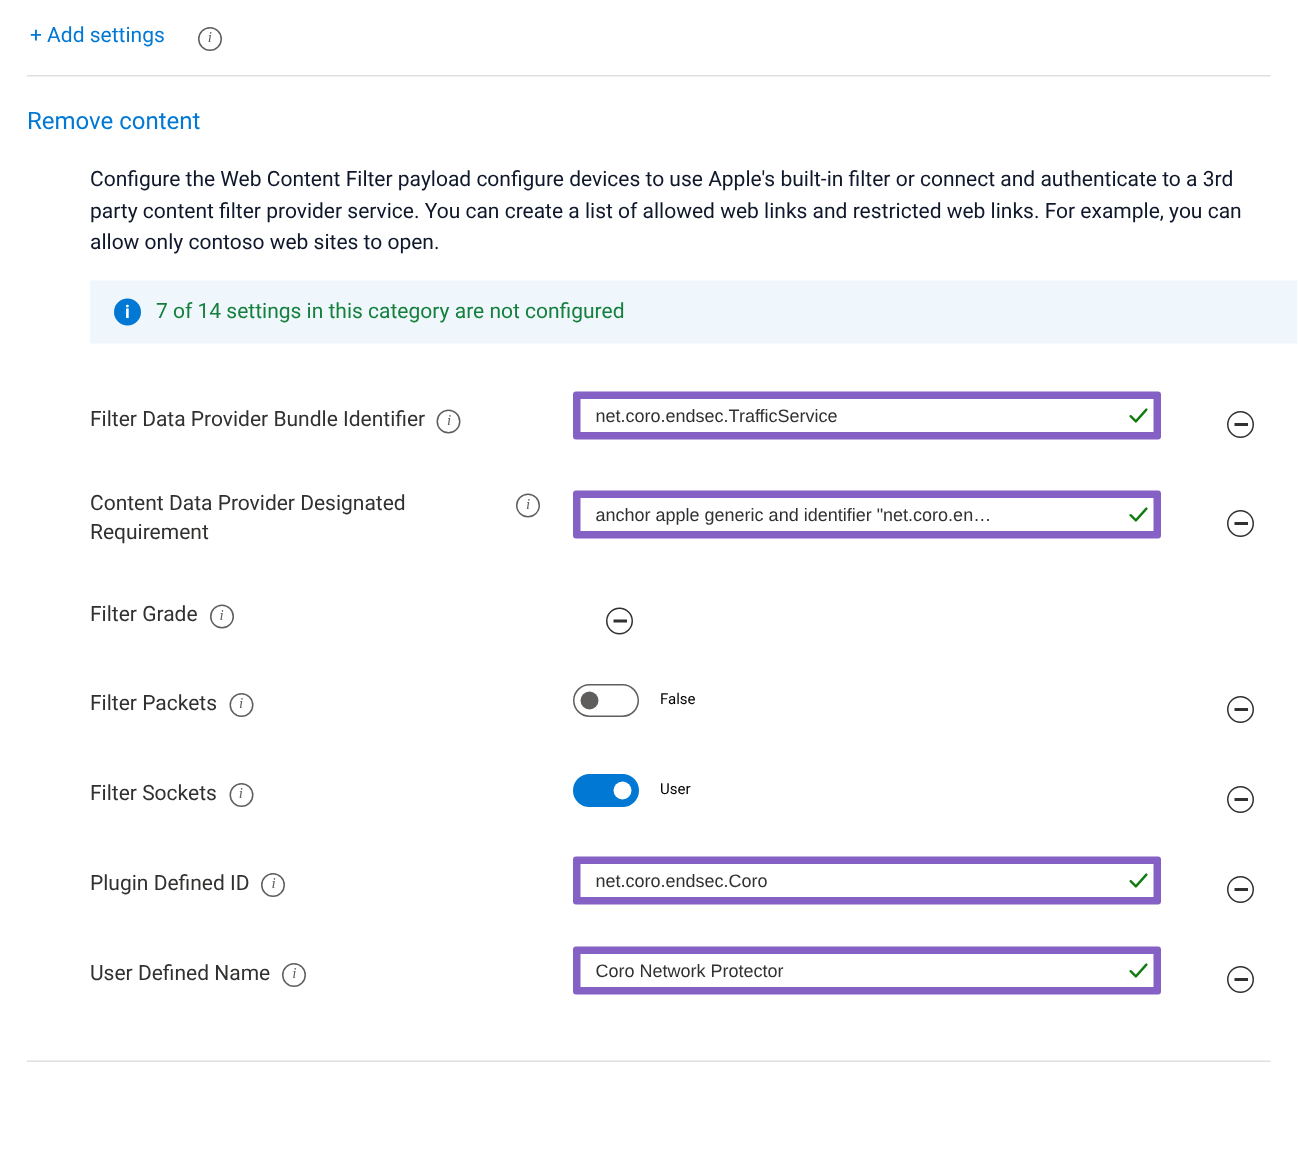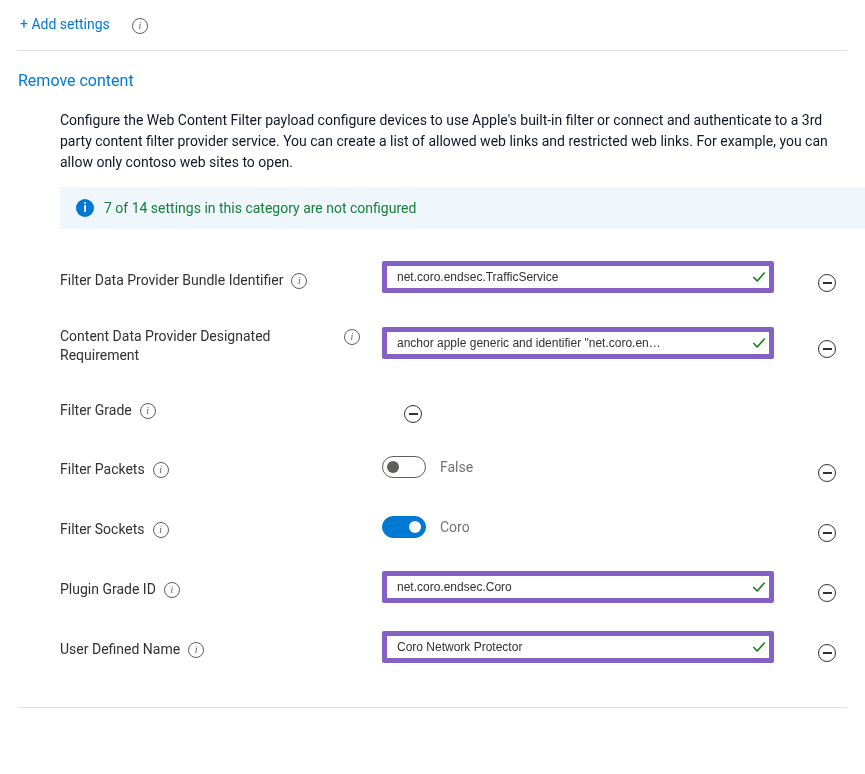--- a/index.html
+++ b/index.html
@@ -193,22 +193,22 @@
   .toggle.on {
     background: #0078d4;
     border-color: #0078d4;
   }
   .toggle.on .knob {
     background: #ffffff;
     left: auto;
     right: 4px;
   }
   .toggle-text {
-    font-size: 14px;
-    color: #737373;
+    font-size: 10px;
+    color: #000000;
   }
   .setting-action-col {
     flex: 0 0 40px;
     display: flex;
     align-items: center;
     justify-content: flex-end;
     padding-top: 12px;
   }
   .remove-icon {
     width: 18px;
@@ -326,31 +326,31 @@
       <div class="setting-row">
         <div class="setting-label-col">
           <span class="setting-label">Filter Sockets</span>
           <span class="info-icon">i</span>
         </div>
         <div class="setting-control-col">
           <div class="toggle-wrap">
             <span class="toggle on">
                 <span class="knob"></span>
               </span>
-            <span class="toggle-text">Coro</span>
+            <span class="toggle-text">User</span>
           </div>
         </div>
         <div class="setting-action-col">
           <span class="remove-icon"></span>
         </div>
       </div>
 
       <div class="setting-row">
         <div class="setting-label-col">
-          <span class="setting-label">Plugin Grade ID</span>
+          <span class="setting-label">Plugin Defined ID</span>
           <span class="info-icon">i</span>
         </div>
         <div class="setting-control-col">
           <input type="text" class="text-input input-valid" value="net.coro.endsec.Coro" style="">
           <span class="input-adornment check-green">
             <svg viewBox="0 0 16 16" fill="none" stroke="currentColor" stroke-width="1.8" stroke-linecap="round" stroke-linejoin="round">
                 <polyline points="2,8.5 6,12.5 14,3.5"></polyline>
               </svg>
           </span>
         </div>

